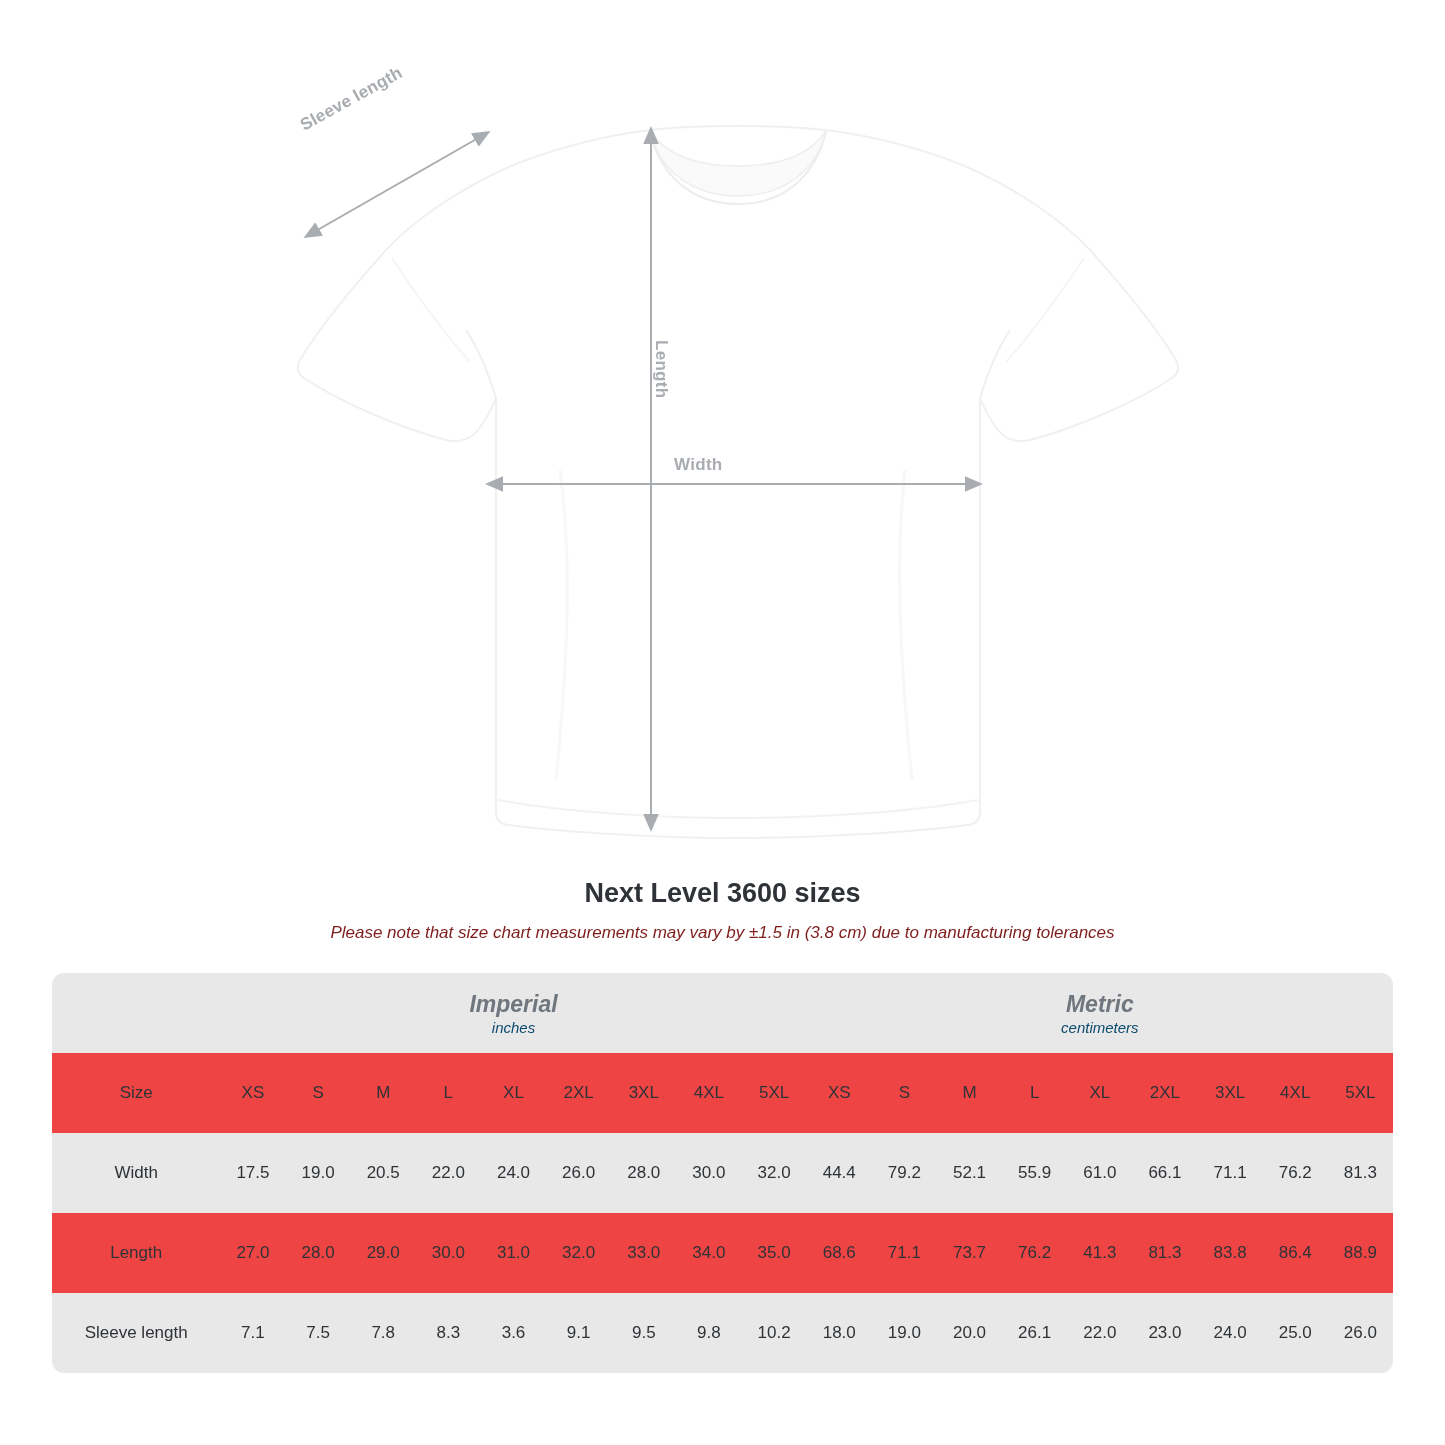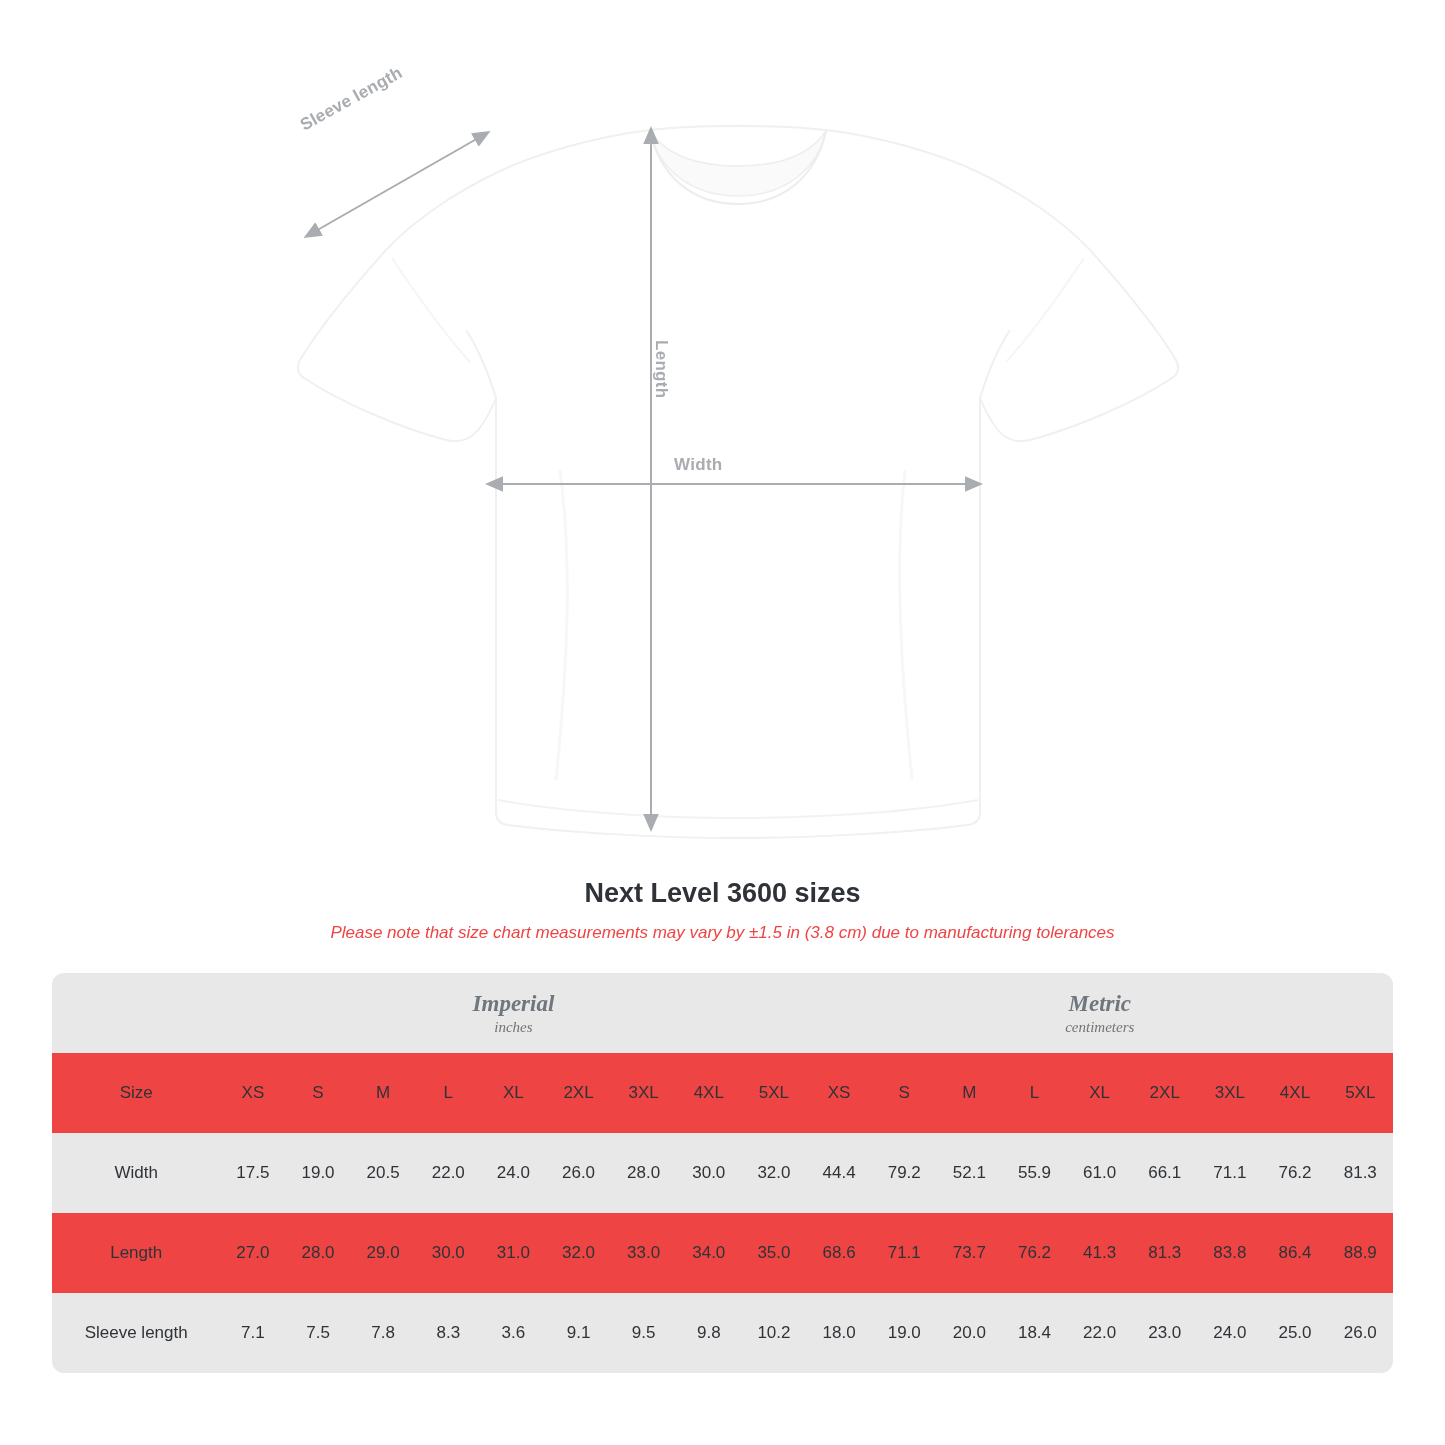--- a/index.html
+++ b/index.html
@@ -65,21 +65,21 @@
   }
   .chart-title {
     font-size: 27px;
     font-weight: bold;
     color: #2f3337;
     margin: 0;
   }
   .chart-note {
     font-size: 17px;
     font-style: italic;
-    color: #ef4444;
+    color: #7f1d1d;
     margin: 14px 0 0 0;
   }
 
   
   .table-wrap {
     margin: 30px 52px 0 52px;
   }
   table.sizes {
     border-collapse: separate;
     border-spacing: 0;
@@ -92,33 +92,32 @@
     font-size: 17px;
     color: #2f3337;
     background: #ffffff;
     padding: 0;
     height: 80px;
     font-weight: normal;
   }
   .unit-head {
     background: #e8e8e8 !important;
     height: 100px;
-    font-family: Liberation Serif, serif;
   }
   .unit-head .unit-name {
     font-size: 23px;
     font-style: italic;
     font-weight: bold;
     color: #6f767d;
     line-height: 1.25;
   }
   .unit-head .unit-sub {
     font-size: 15px;
     font-style: italic;
-    color: #737373;
+    color: #0c4a6e;
   }
   .unit-head.tl { border-top-left-radius: 12px; }
   .unit-head.tr { border-top-right-radius: 12px; }
 
   .rowlabel {
     font-weight: bold;
     font-size: 17px;
     color: #2f3337;
   }
   tr.shaded td, tr.shaded th {
@@ -301,21 +300,21 @@
           <td class="val">7.8</td>
           <td class="val">8.3</td>
           <td class="val">3.6</td>
           <td class="val">9.1</td>
           <td class="val">9.5</td>
           <td class="val">9.8</td>
           <td class="val">10.2</td>
           <td class="val">18.0</td>
           <td class="val">19.0</td>
           <td class="val">20.0</td>
-          <td class="val">18.4</td>
+          <td class="val">26.1</td>
           <td class="val">22.0</td>
           <td class="val">23.0</td>
           <td class="val">24.0</td>
           <td class="val">25.0</td>
           <td class="val">26.0</td>
         </tr>
       </tbody>
     </table>
   </div>
 

